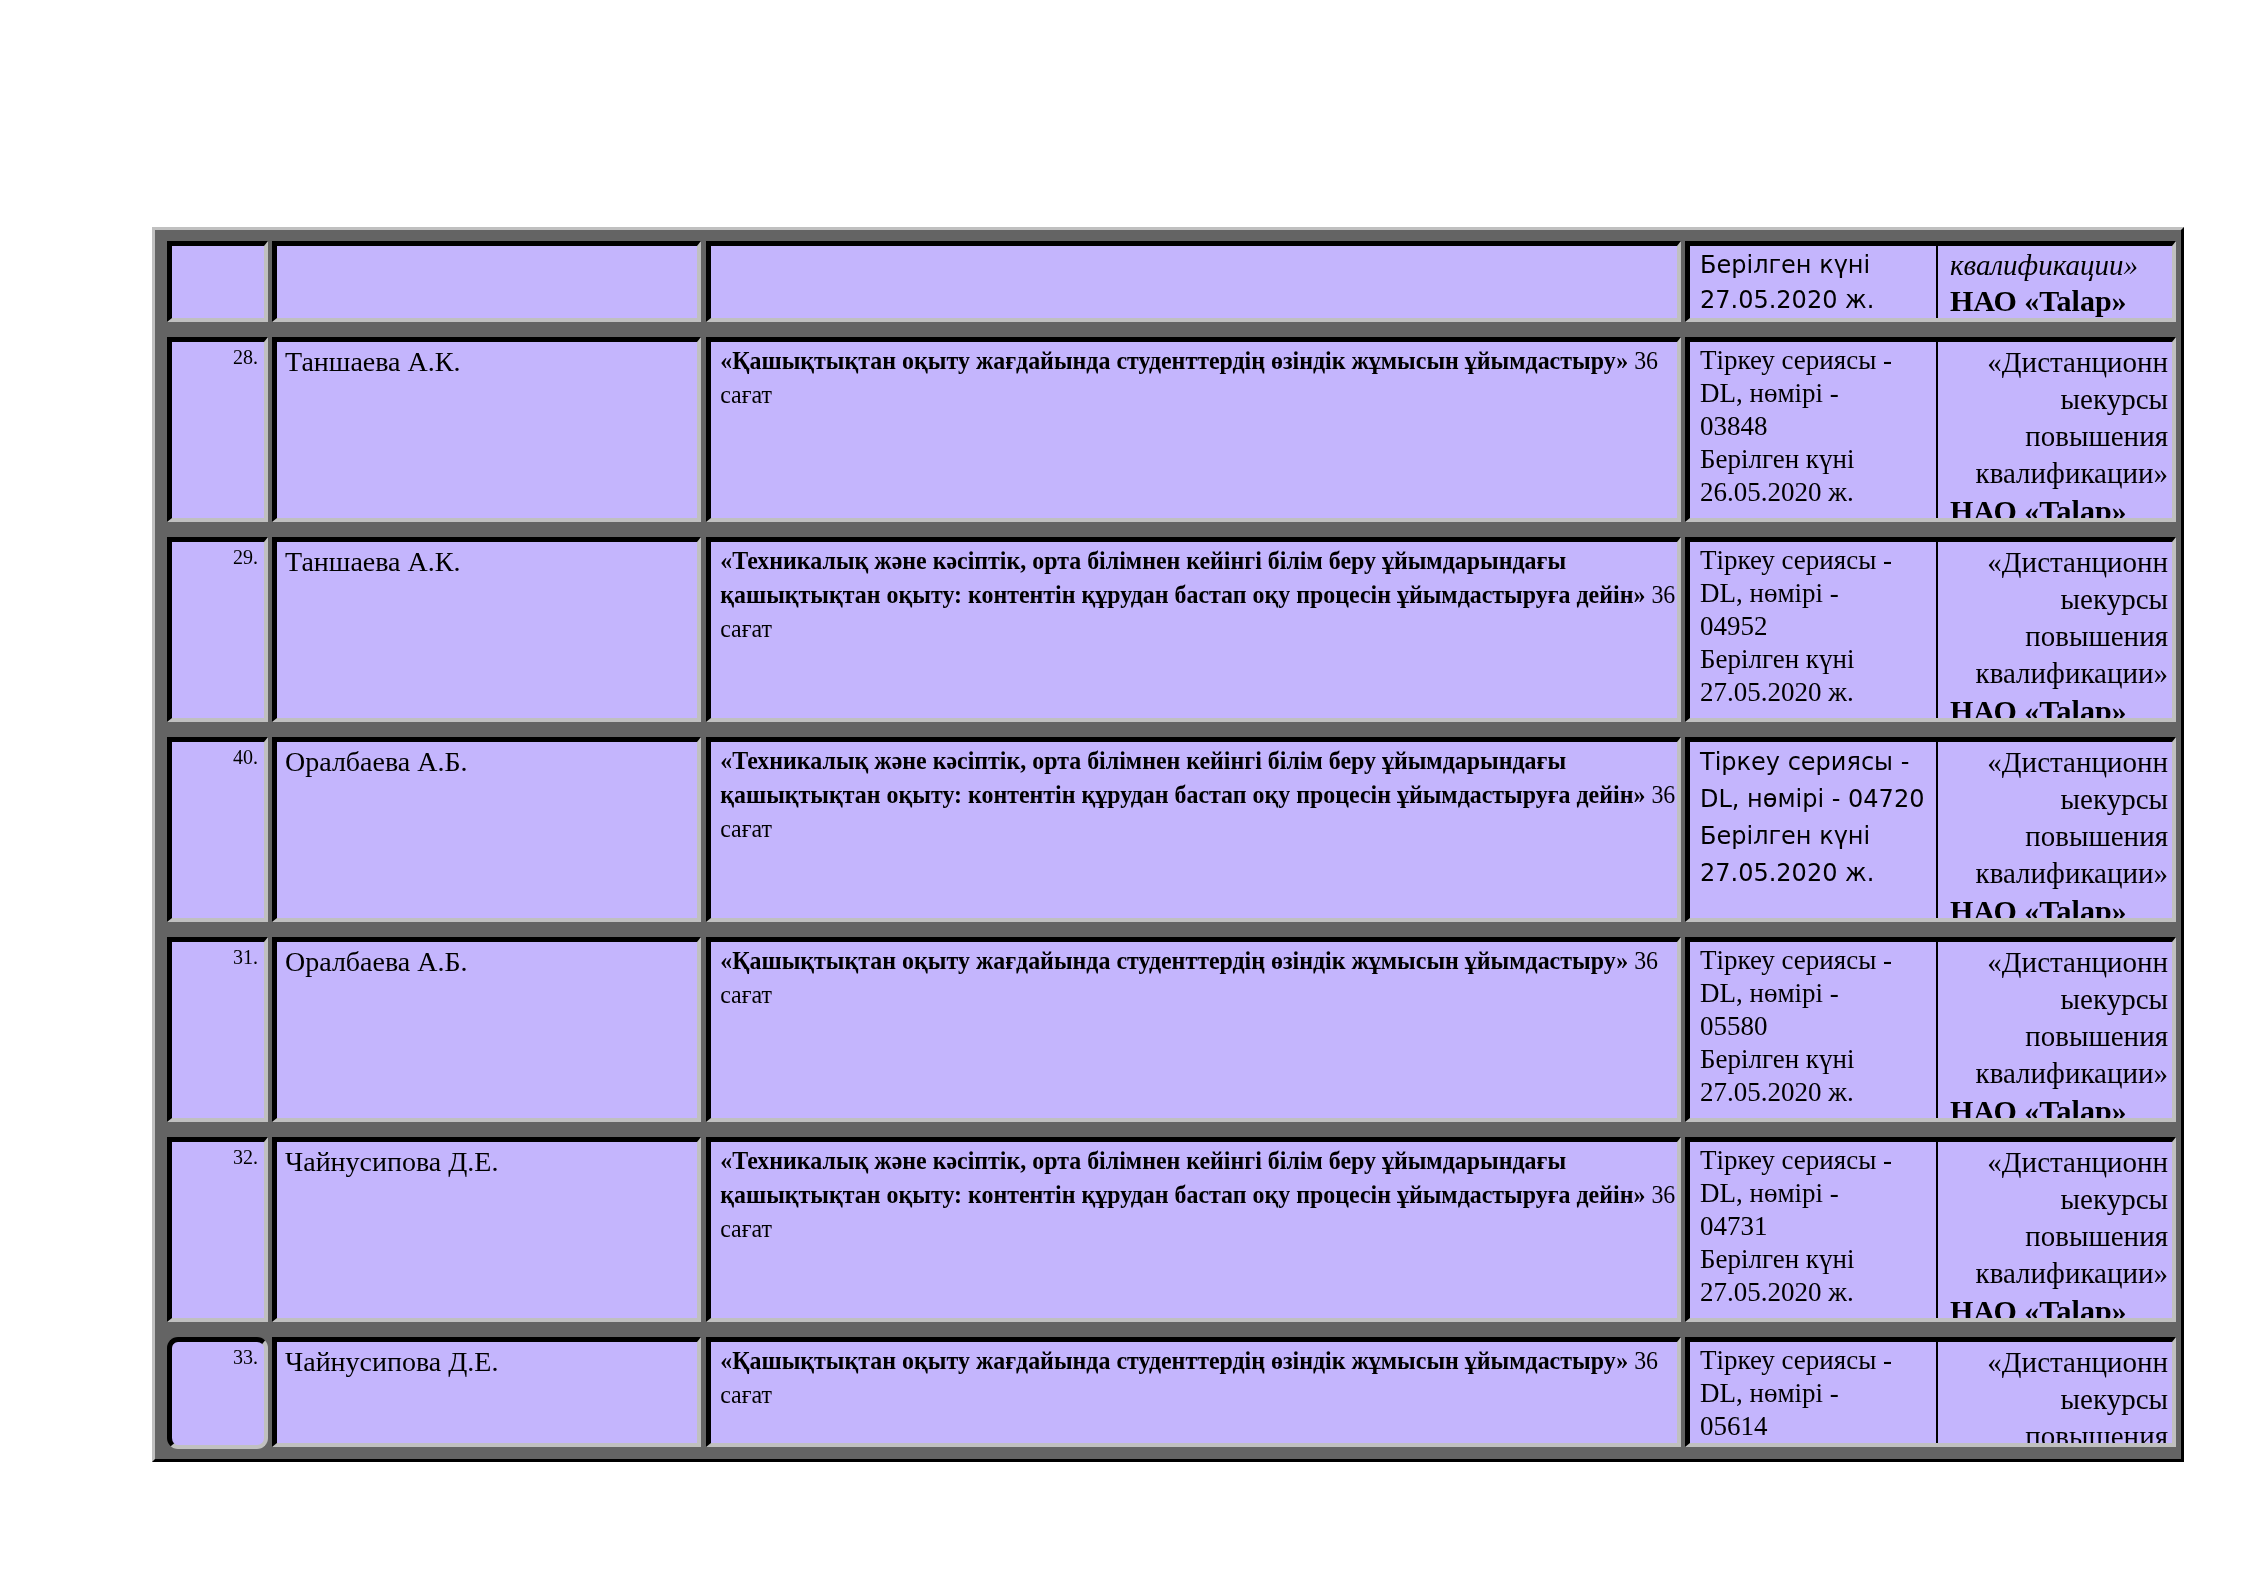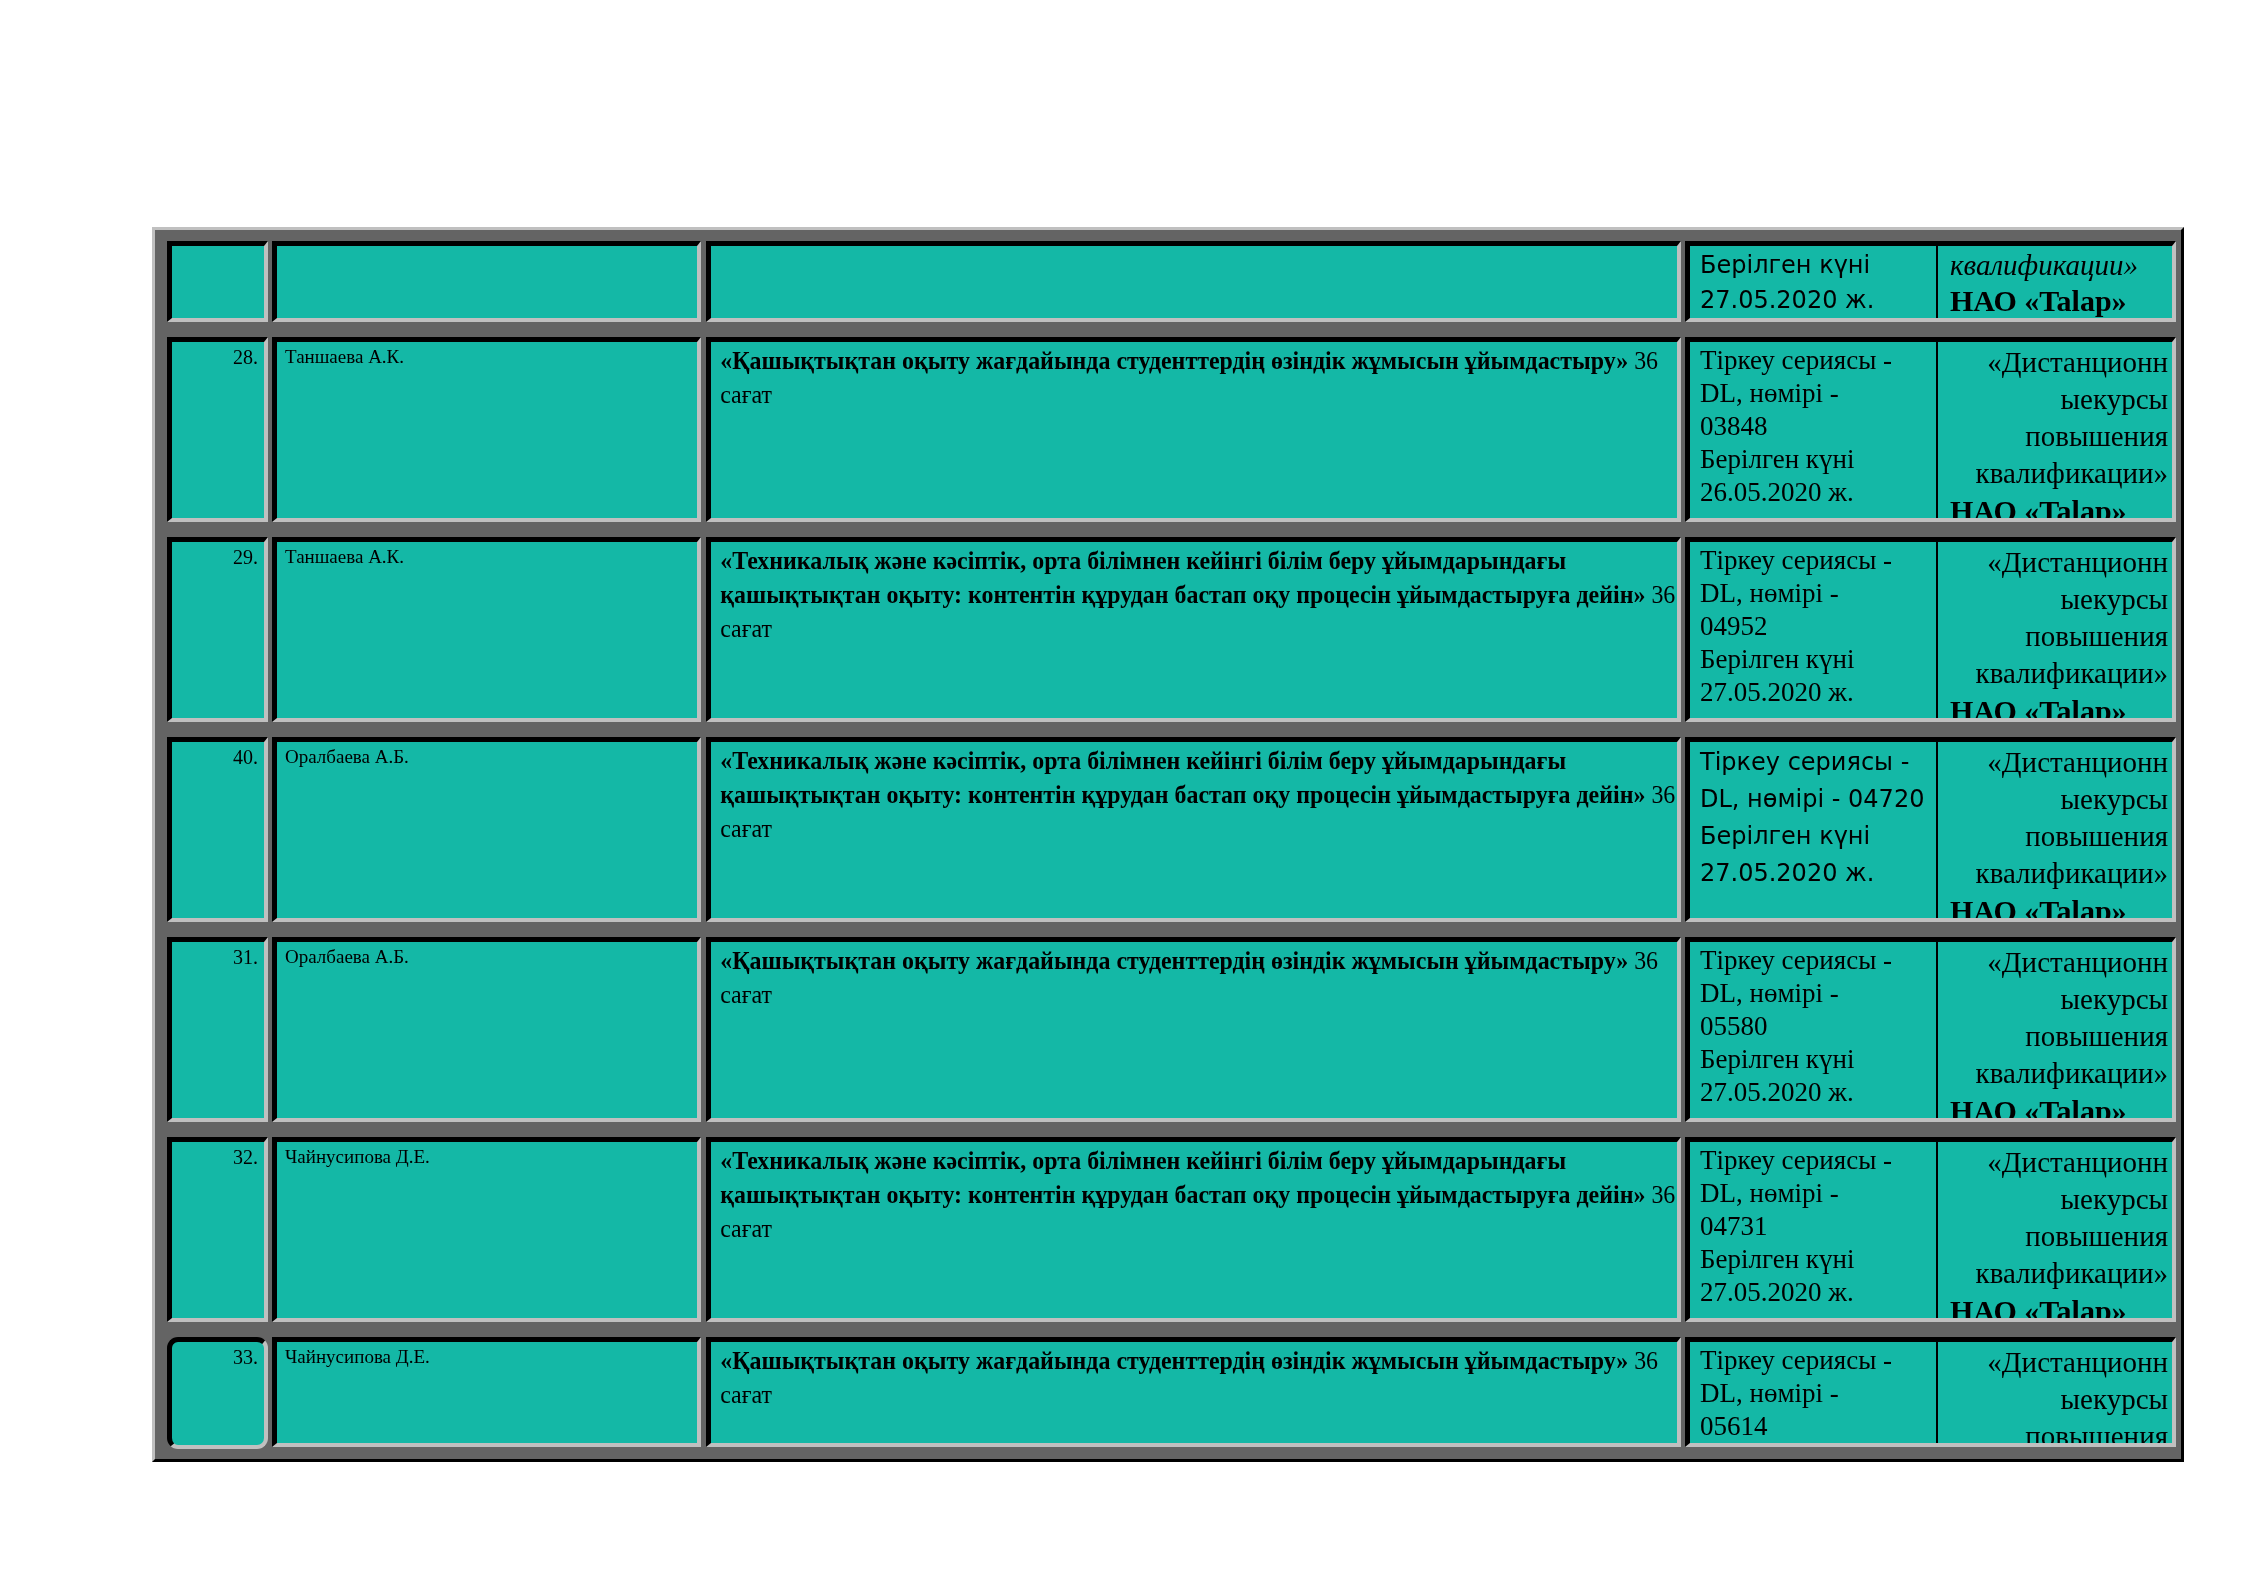--- a/index.html
+++ b/index.html
@@ -5,31 +5,31 @@
   html, body { margin:0; padding:0; background:#ffffff; }
   body { width:2245px; height:1587px; position:relative; overflow:hidden; }
   .table-frame {
     position:absolute; left:152px; top:227px; width:2032px; height:1235px;
     background:#646464;
     border-top:3px solid #c0c0c0; border-left:3px solid #c0c0c0;
     border-right:3px solid #000; border-bottom:3px solid #000;
     box-sizing:border-box;
   }
   .cell {
-    position:absolute; background:#14b8a6; box-sizing:border-box;
+    position:absolute; background:#c4b5fd; box-sizing:border-box;
     border-top:5px solid #000; border-left:5px solid #000;
     border-right:4px solid #c0c0c0; border-bottom:4px solid #c0c0c0;
     overflow:hidden;
   }
   .c1 { left:167px; width:101px; }
   .c2 { left:272px; width:429px; }
   .c3 { left:706px; width:975px; }
   .c45 { left:1685px; width:491px; }
   .num { font-family:"Liberation Serif", serif; font-size:20px; text-align:right; padding:4px 6px 0 0; color:#000; }
-  .name { font-family:"Liberation Serif", serif; font-size:19px; padding:4px 8px 0 8px; color:#000; }
+  .name { font-family:"Liberation Serif", serif; font-size:28px; padding:4px 8px 0 8px; color:#000; }
   .course { font-family:"Liberation Serif", serif; font-size:26px; line-height:34px; padding:2px 8px 0 10px; color:#000; transform:scaleX(0.92); transform-origin:left top; width:1040px; }
   .course b { font-weight:bold; }
   .cert { position:absolute; left:0; top:0; width:245px; height:100%; font-family:"Liberation Serif", serif; font-size:27px; line-height:33px; padding:2px 4px 0 10px; box-sizing:border-box; color:#000; }
   .cert.sans { font-family:"DejaVu Sans", sans-serif; font-size:24px; line-height:37px; }
   .divider { position:absolute; left:246px; top:0; width:2px; height:100%; background:#000; }
   .org { position:absolute; left:250px; top:0; width:228px; font-family:"Liberation Serif", serif; font-size:29px; line-height:37px; padding:2px 0 0 10px; box-sizing:border-box; color:#000; }
   .org i { font-style:italic; display:block; text-align:justify; text-align-last:left; }
   .org .jl { display:flex; justify-content:flex-end; }
   .org b { display:block; font-weight:bold; font-size:30px; }
 </style>

